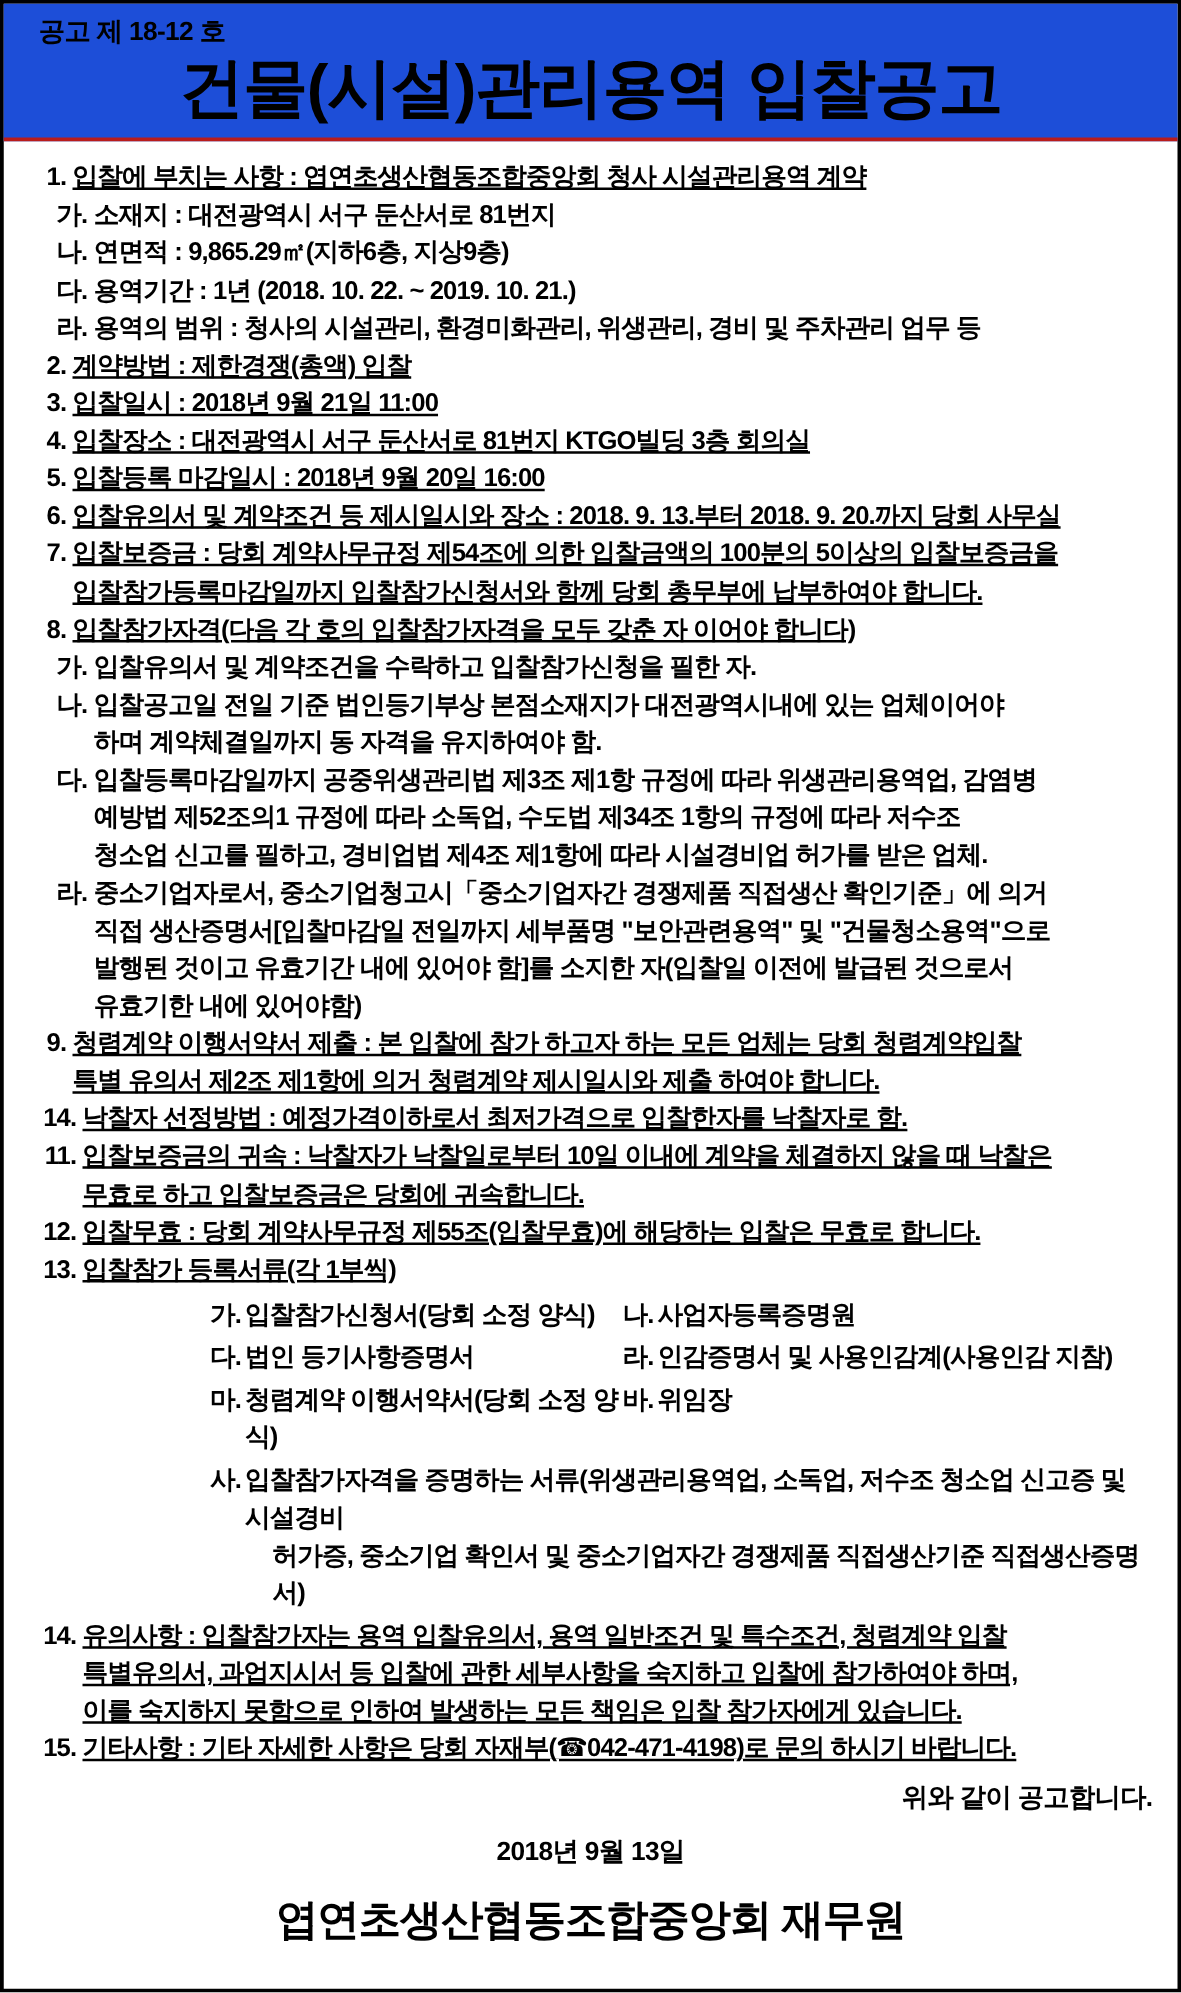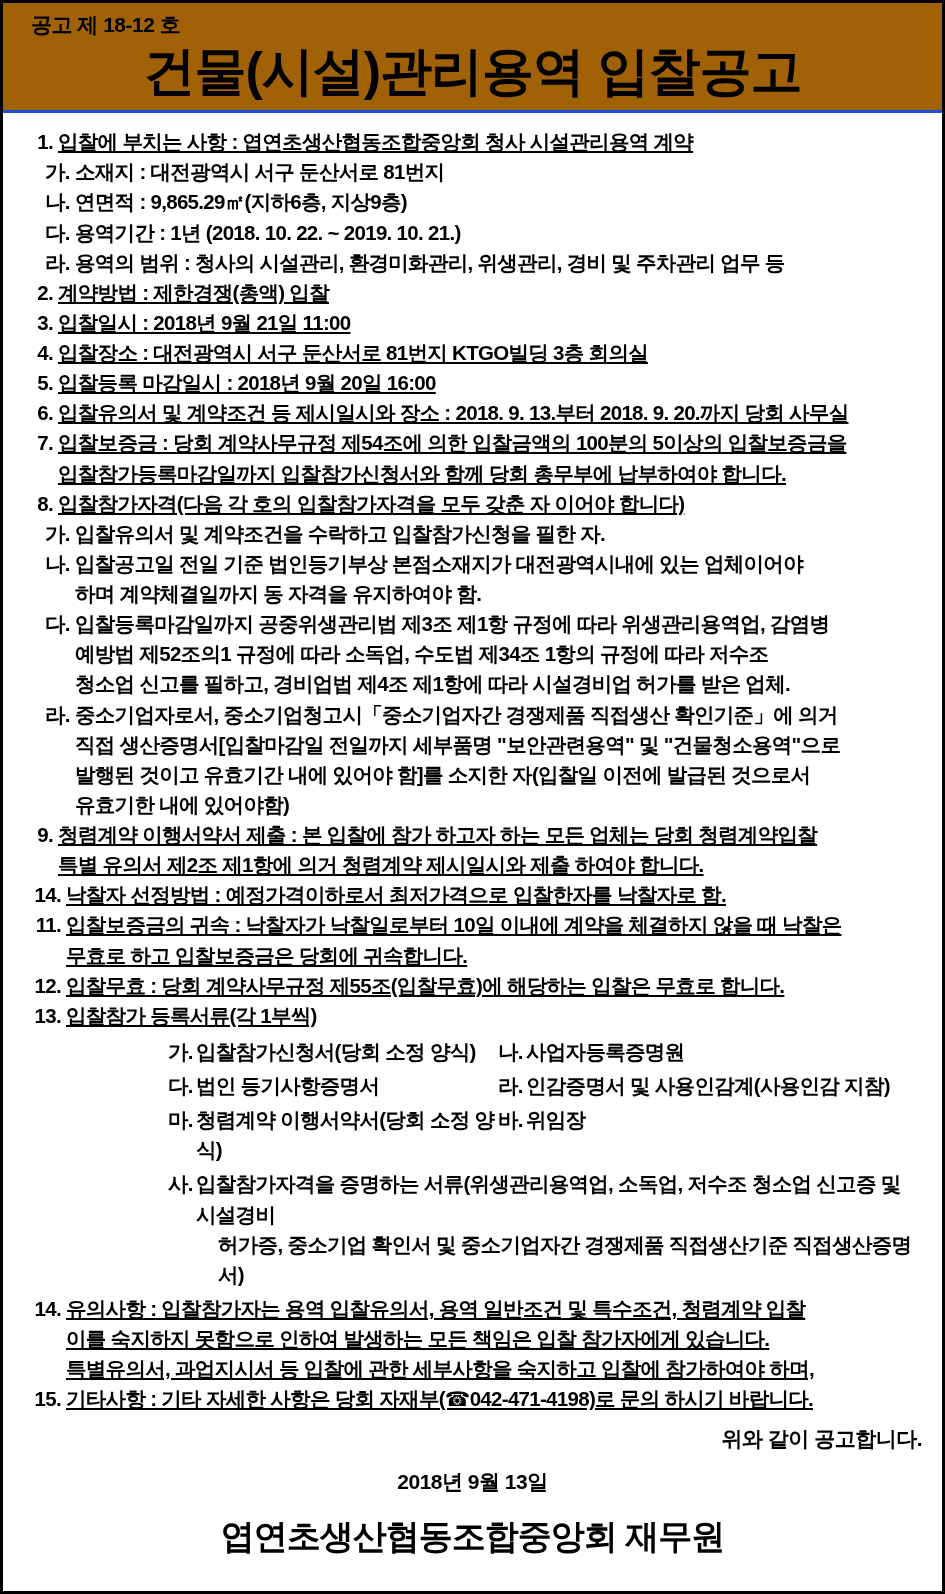--- a/index.html
+++ b/index.html
@@ -17,22 +17,22 @@
   .page {
     position: relative;
     width: 945px;
     height: 1594px;
     box-sizing: border-box;
     background: #fff;
     border: 3px solid #000;
   }
   
   .header {
-    background: #a16207;
-    border-bottom: 3px solid #1d4ed8;
+    background: #1d4ed8;
+    border-bottom: 3px solid #b91c1c;
     padding: 8px 0 10px 0;
   }
   .notice-no {
     font-size: 21px;
     font-weight: bold;
     padding-left: 28px;
     letter-spacing: -0.5px;
   }
   .doc-title {
     text-align: center;
@@ -332,25 +332,25 @@
       </div>
       <div class="docs-cont">허가증, 중소기업 확인서 및 중소기업자간 경쟁제품 직접생산기준 직접생산증명서)</div>
     </div>
 
     <div class="item">
       <div class="num wide">14.</div>
       <div class="txt just">유의사항 : 입찰참가자는 용역 입찰유의서, 용역 일반조건 및 특수조건, 청렴계약 입찰</div>
     </div>
     <div class="item">
       <div class="num wide"></div>
+      <div class="txt just">특별유의서, 과업지시서 등 입찰에 관한 세부사항을 숙지하고 입찰에 참가하여야 하며,</div>
+    </div>
+    <div class="item">
+      <div class="num wide"></div>
       <div class="txt just">이를 숙지하지 못함으로 인하여 발생하는 모든 책임은 입찰 참가자에게 있습니다.</div>
-    </div>
-    <div class="item">
-      <div class="num wide"></div>
-      <div class="txt just">특별유의서, 과업지시서 등 입찰에 관한 세부사항을 숙지하고 입찰에 참가하여야 하며,</div>
     </div>
 
     <div class="item">
       <div class="num wide">15.</div>
       <div class="txt">기타사항 : 기타 자세한 사항은 당회 자재부(☎042-471-4198)로 문의 하시기 바랍니다.</div>
     </div>
 
     <div class="footer">
       <div class="line1">위와 같이 공고합니다.</div>
       <div class="line2">2018년 9월 13일</div>

